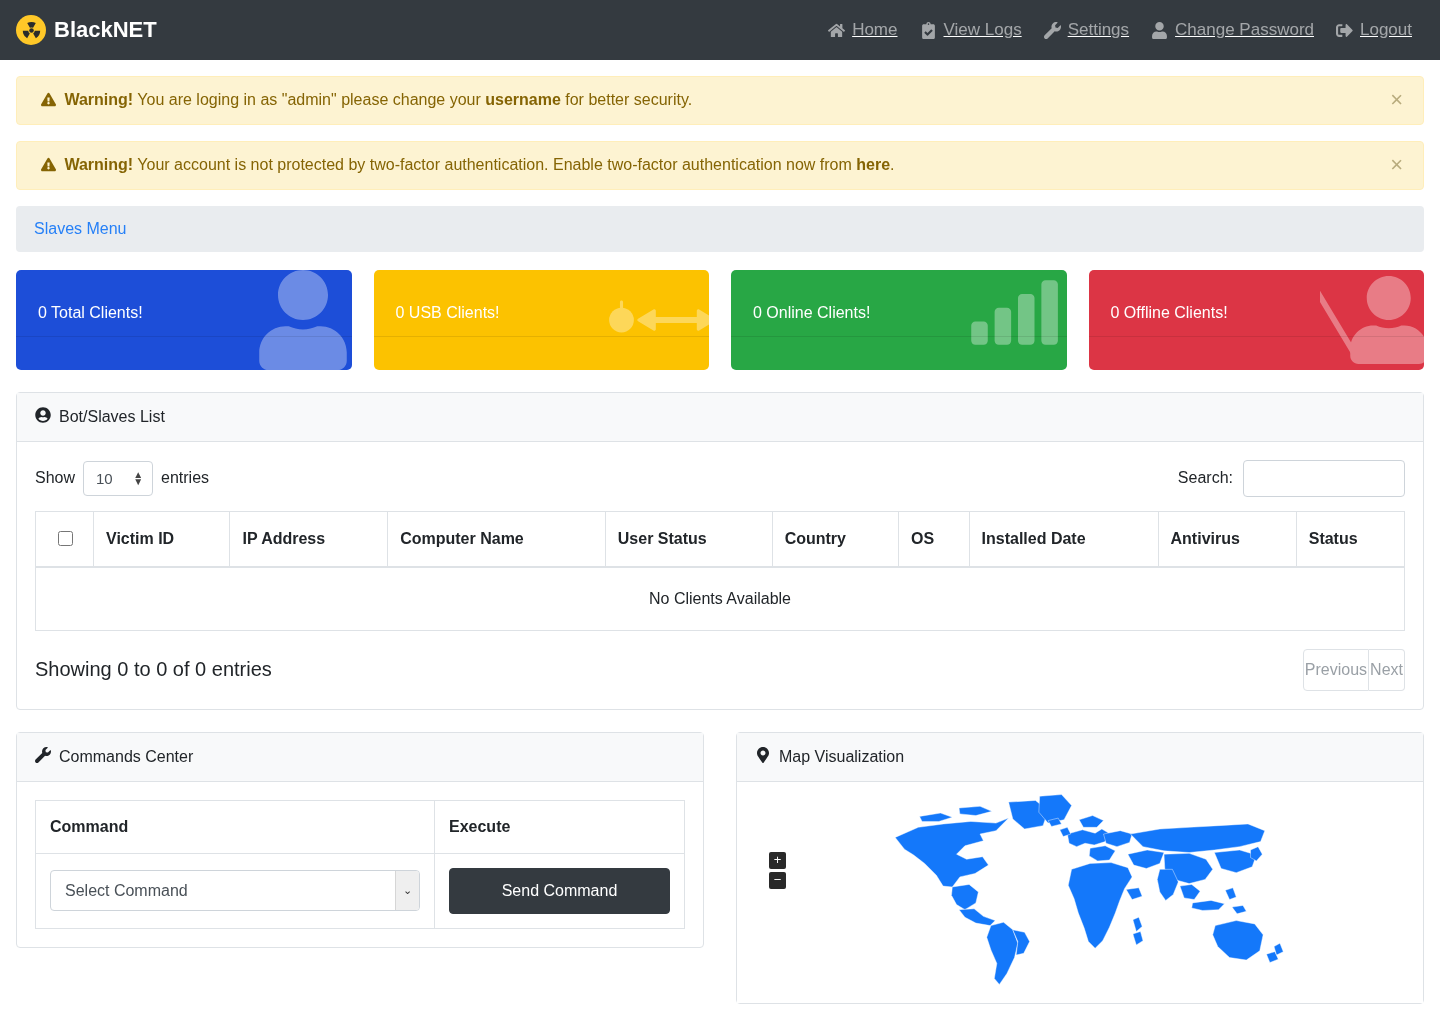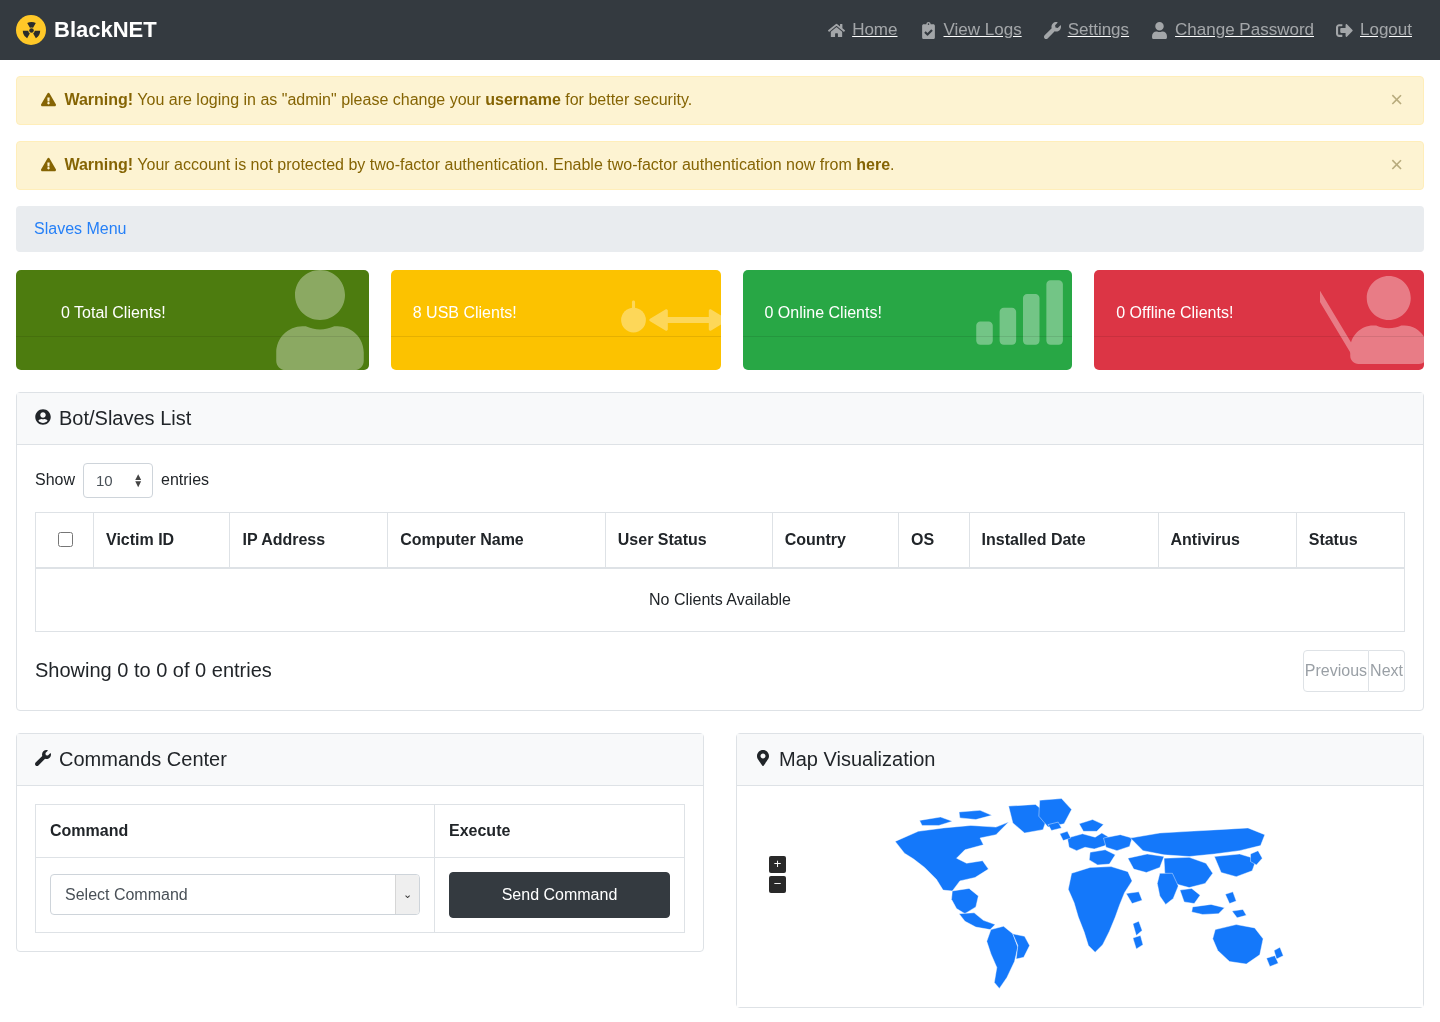--- a/index.html
+++ b/index.html
@@ -110,37 +110,37 @@
     position: absolute; left: 0; right: 0; top: 66px;
     height: 1px; background: rgba(0,0,0,.09); z-index: 2;
   }
   .card-stat .bigicon {
     position: absolute; right: -6px; top: 0; bottom: 0;
     width: 110px; z-index: 1;
     opacity: .35;
     display: flex; align-items: center; justify-content: center;
   }
   .card-stat .bigicon svg { width: 100%; height: 100%; fill: #ffffff; }
-  .c-blue   { background: #4d7c0f; padding-left: 23px; }
+  .c-blue   { background: #1d4ed8; }
   .c-yellow { background: #fcc200; }
   .c-green  { background: #28a745; }
   .c-red    { background: #dc3545; }
 
   
   .panel {
     border: 1px solid #dee2e6;
     border-radius: 4px;
     background: #fff;
     margin-top: 22px;
   }
   .panel-head {
     background: #f8f9fa;
     border-bottom: 1px solid #dee2e6;
     padding: 14px 18px;
-    font-size: 20px;
+    font-size: 16px;
     display: flex; align-items: center; gap: 8px;
   }
   .panel-head svg { width: 16px; height: 16px; fill: #212529; }
   .panel-body { padding: 18px; }
 
   
   .dt-top { display: flex; align-items: center; margin-bottom: 14px; }
   .dt-len { display: flex; align-items: center; gap: 8px; font-size: 16px; }
   .dt-select {
     -webkit-appearance: none; appearance: none;
@@ -375,21 +375,21 @@
       <div class="label">0 Total Clients!</div>
       <div class="rule"></div>
       <div class="bigicon">
         <svg viewBox="0 0 448 512">
             <path d="M224 256c70.7 0 128-57.3 128-128S294.7 0 224 0 96 57.3 96 128s57.3 128 128 128zm89.6 32h-16.7c-22.2 10.2-46.9 16-72.9 16s-50.6-5.8-72.9-16h-16.7C60.2 288 0 348.2 0 422.4V464c0 26.5 21.5 48 48 48h352c26.5 0 48-21.5 48-48v-41.6c0-74.2-60.2-134.4-134.4-134.4z"></path>
           </svg>
       </div>
     </div>
 
     <div class="card-stat c-yellow">
-      <div class="label">8 USB Clients!</div>
+      <div class="label">0 USB Clients!</div>
       <div class="rule"></div>
       <div class="bigicon">
         <svg viewBox="0 0 640 512">
             <path d="M641.5 256c0 3.1-1.7 6.1-4.5 7.5L547.9 317c-1.4.8-2.8 1.2-4.5 1.2-1.7 0-3.4-.4-4.8-1.2-2.8-1.7-4.5-4.5-4.5-7.8v-35.6H295.7v35.6c0 3.3-1.7 6.1-4.5 7.8-1.4.8-3.1 1.2-4.8 1.2-1.7 0-3.1-.4-4.5-1.2L192.5 263.5c-2.8-1.4-4.5-4.4-4.5-7.5s1.7-6.1 4.5-7.5l89.4-53.5c2.8-1.7 6.4-1.7 9.3 0 2.8 1.7 4.5 4.5 4.5 7.8v35.6h238.4v-35.6c0-3.3 1.7-6.1 4.5-7.8 2.9-1.7 6.5-1.7 9.3 0l89.4 53.5c2.8 1.4 4.5 4.4 4.5 7.5z"></path>
             <circle cx="96" cy="256" r="72"></circle>
             <path d="M96 142c-5 0-9 4-9 9v60h18v-60c0-5-4-9-9-9z"></path>
           </svg>
       </div>
     </div>
 
@@ -435,20 +435,24 @@
               <option>10</option>
               <option>25</option>
               <option>50</option>
               <option>100</option>
             </select>
             <span class="spin">▲<br>▼</span>
           </span>
           <span>entries</span>
         </label>
 
+        <label class="dt-filter">
+          <span>Search:</span>
+          <input type="search" value="" style="">
+        </label>
       </div>
 
       <table class="dt">
         <thead>
           <tr>
             <th class="chk-col">
               <input type="checkbox" style="">
             </th>
             <th>Victim ID</th>
             <th>IP Address</th>

